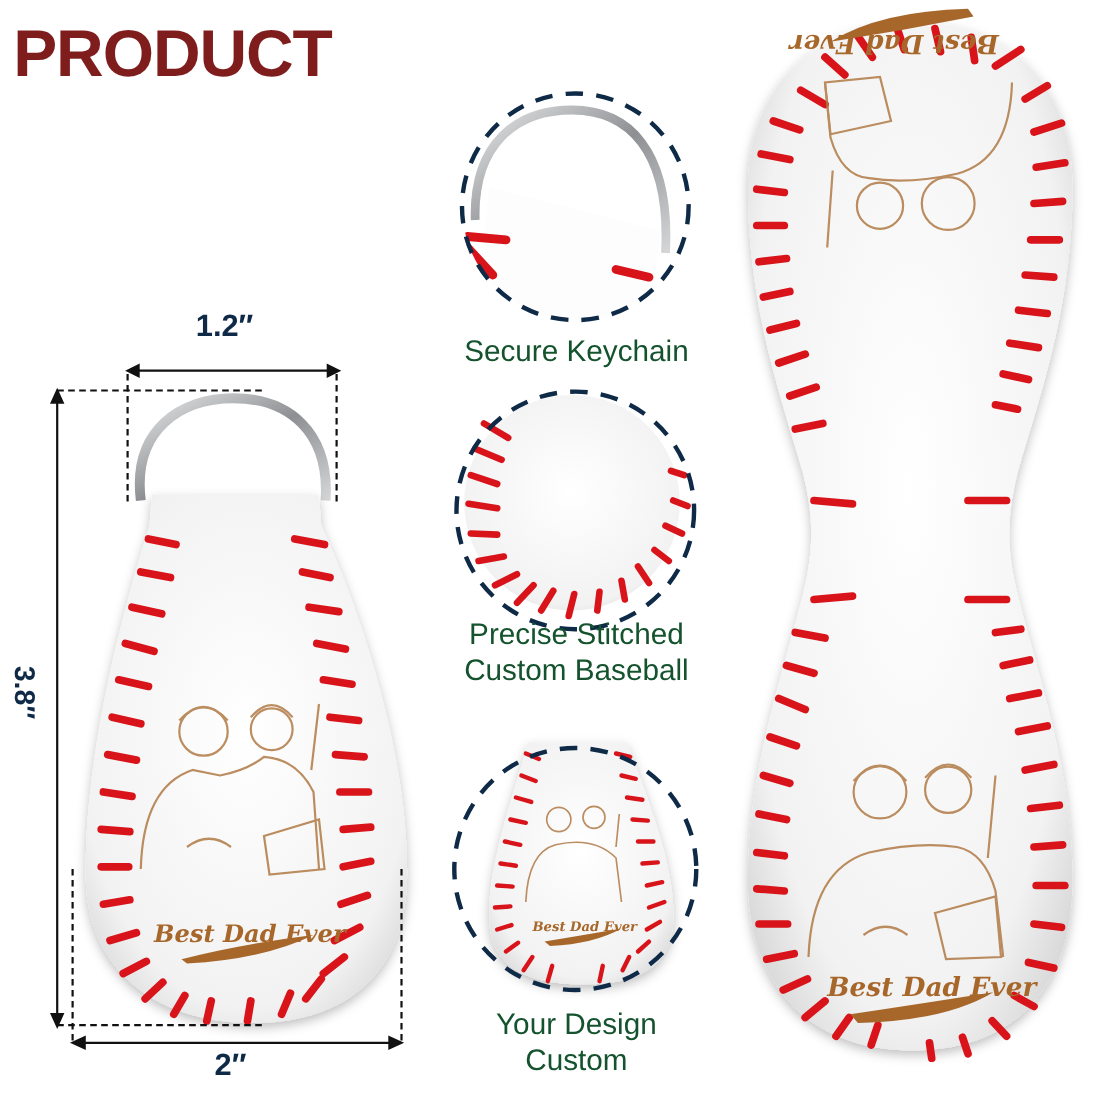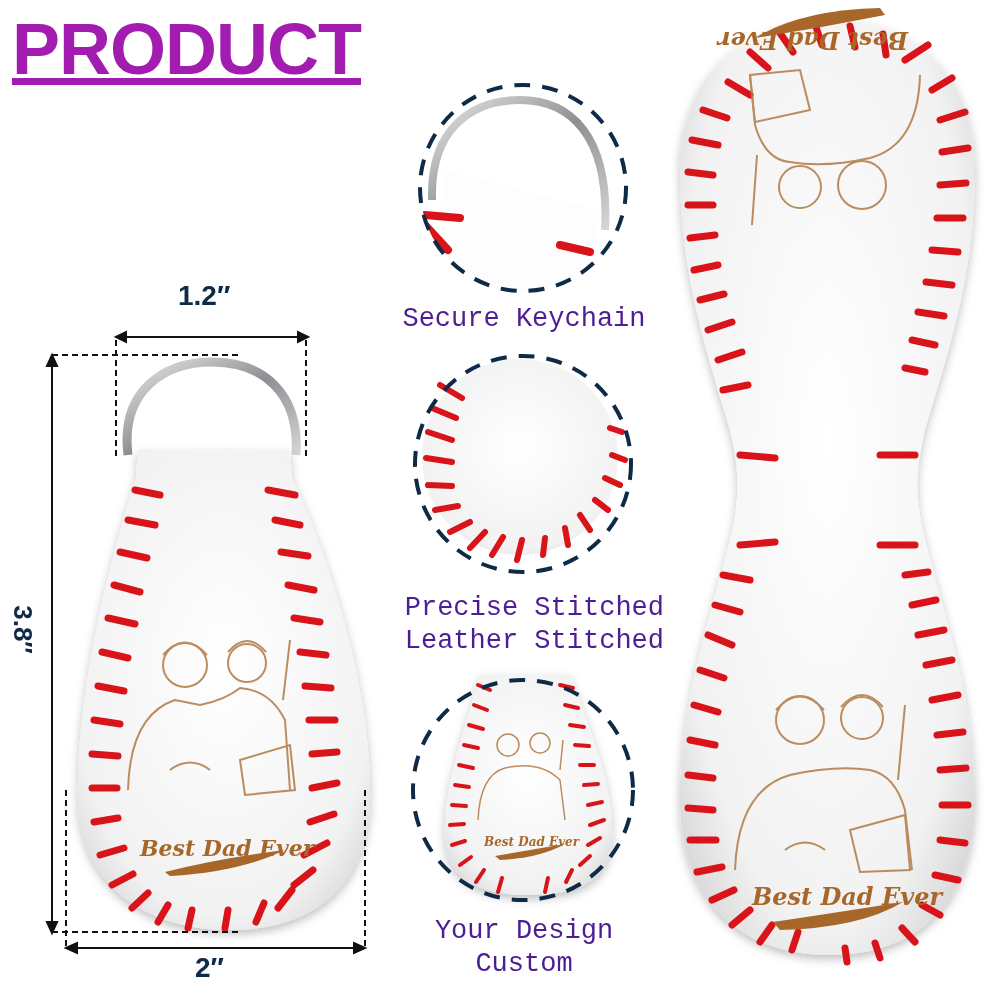--- a/index.html
+++ b/index.html
@@ -2,40 +2,40 @@
 <html><head>
   <meta charset="utf-8">
   <style>
     * { box-sizing: border-box; margin: 0; padding: 0; }
     html, body { width: 1000px; height: 1000px; background: #ffffff; overflow: hidden; }
     body { position: relative; font-family: "Liberation Sans", sans-serif; color: #0e2a47; }
 
     .title {
       position: absolute; left: 12px; top: 8px;
       font-family: "Liberation Sans", sans-serif;
-      font-weight: 700; font-size: 72px; line-height: 82px;
-      color: #a21caf; letter-spacing: -1px; text-decoration: underline;
+      font-weight: 700; font-size: 60px; line-height: 82px;
+      color: #7f1d1d; letter-spacing: -1px;
     }
     .title span { display: block; }
 
     .dim-label {
       position: absolute; font-weight: 700; color: #0e2a47;
       font-family: "Liberation Sans", sans-serif;
     }
     .dim-w1 { left: 178px; top: 280px; font-size: 28px; }
     .dim-w2 { left: 195px; top: 952px; font-size: 28px; }
     .dim-h  { left: -2px; top: 614px; font-size: 26px; transform: rotate(90deg); transform-origin: center; }
 
     .caption {
-      position: absolute; text-align: center; color: #4c1d95;
-      font-family: Liberation Mono, monospace; font-size: 27px; line-height: 33px;
+      position: absolute; text-align: center; color: #14532d;
+      font-family: Liberation Sans, sans-serif; font-size: 27px; line-height: 33px;
       width: 280px; left: 384px;
     }
     .cap1 { top: 303px; }
-    .cap2 { top: 592px; text-align: right; }
+    .cap2 { top: 560px; }
     .cap3 { top: 915px; }
 
     svg.layer { position: absolute; left: 0; top: 0; }
     .script {
       font-family: "DejaVu Serif", serif; font-style: italic; font-weight: 700; fill: #a8672a;
     }
   </style>
 </head>
 <body>
 
@@ -317,18 +317,18 @@
 
 <div class="dim-label dim-w1">1.2″</div>
 <div class="dim-label dim-h">3.8″</div>
 <div class="dim-label dim-w2">2″</div>
 
 <div class="caption cap1">
   <span>Secure Keychain</span>
 </div>
 <div class="caption cap2">
   <div>Precise Stitched</div>
-  <div>Leather Stitched</div>
+  <div>Custom Baseball</div>
 </div>
 <div class="caption cap3">
   <div>Your Design</div>
   <div>Custom</div>
 </div>
 
 </body></html>

